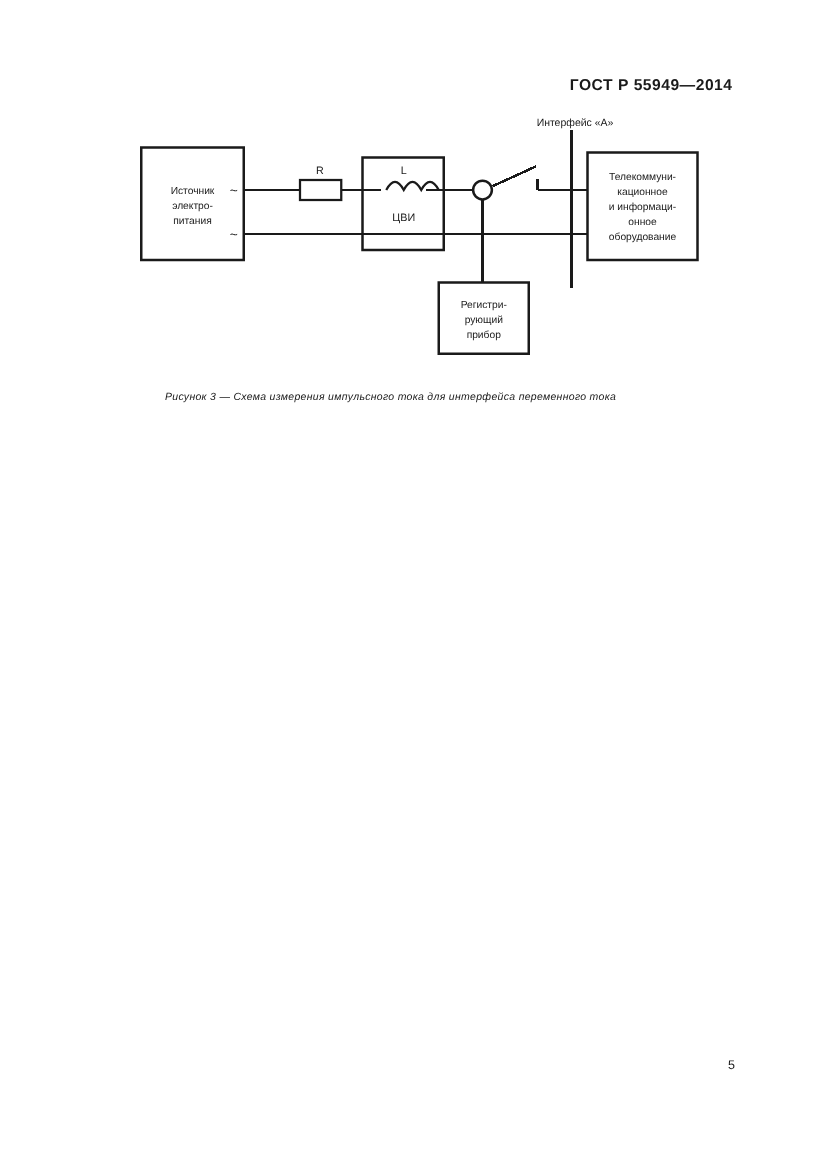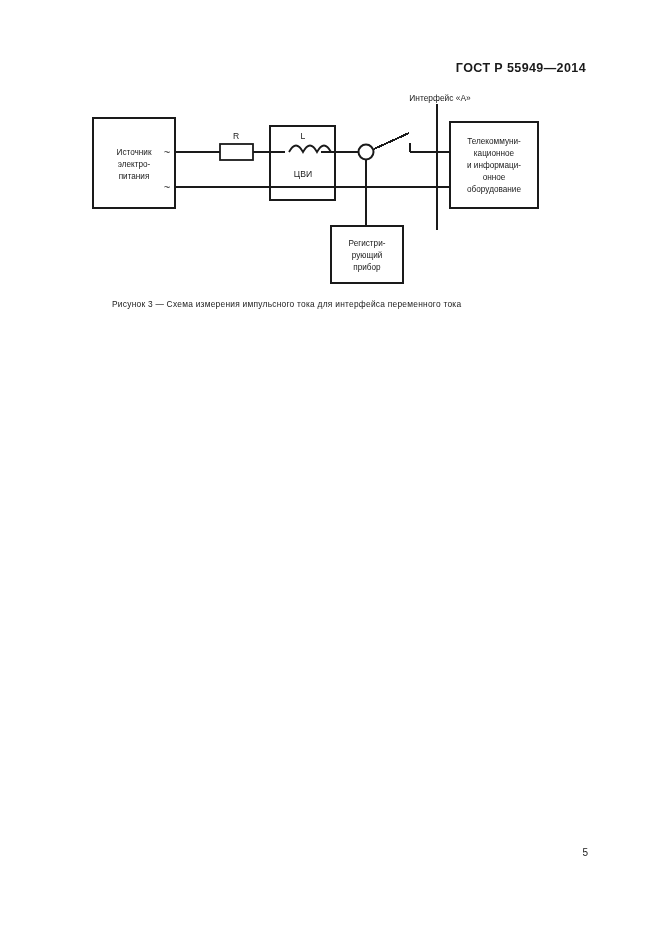--- a/index.html
+++ b/index.html
@@ -12,20 +12,21 @@
     height: 936px;
     position: relative;
     font-family: "Liberation Sans", sans-serif;
     color: #1a1a1a;
     overflow: hidden;
   }
   .page {
     position: absolute;
     inset: 0;
     background: #ffffff;
+    margin-left: 20px;
   }
   
   .doc-header {
     position: absolute;
     top: 61px;
     right: 75px;
     font-size: 12.5px;
     font-weight: bold;
     letter-spacing: 0.4px;
     white-space: nowrap;
@@ -46,24 +47,25 @@
     fill: #1a1a1a;
   }
   .lbl-box { font-size: 8.2px; }
   .lbl-comp { font-size: 8.6px; }
   .lbl-iface { font-size: 8.4px; }
   .lbl-tilde { font-size: 11px; }
   
   .figure-caption {
     position: absolute;
     left: 112px;
-    top: 299px;
+    top: 312px;
     font-size: 8.4px;
     letter-spacing: 0.25px;
     white-space: nowrap;
+    font-style: italic;
   }
   
   .page-number {
     position: absolute;
     right: 73px;
     bottom: 78px;
     font-size: 10px;
   }
 </style>
 </head>

